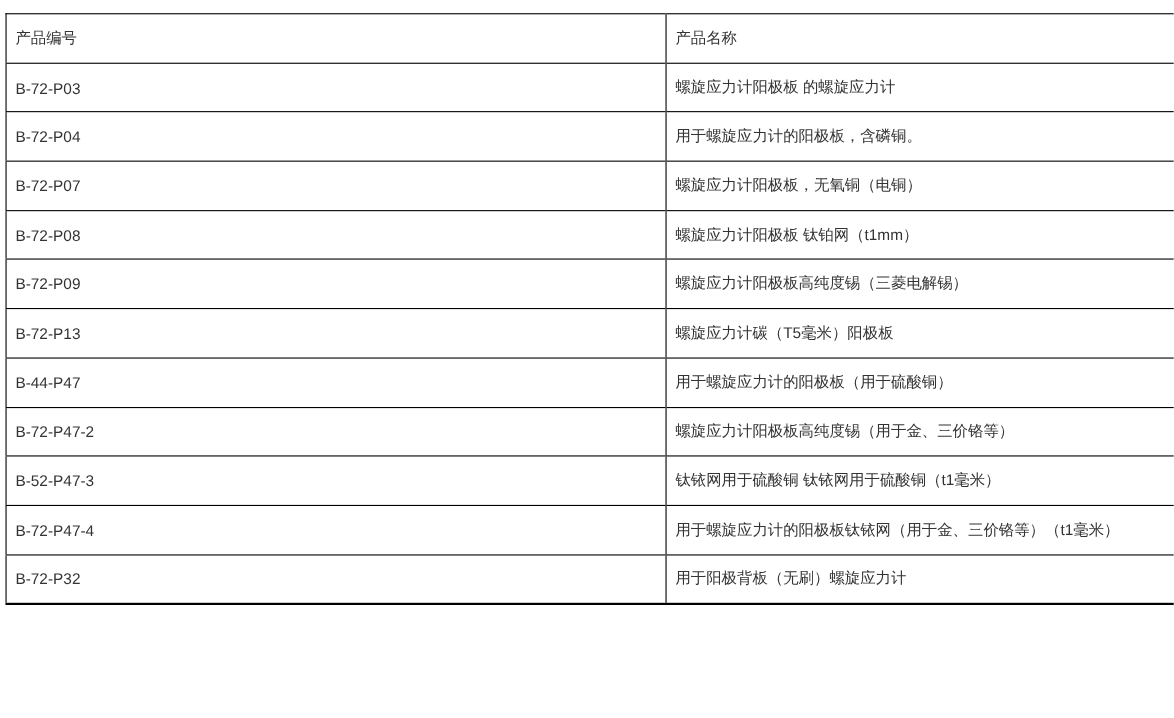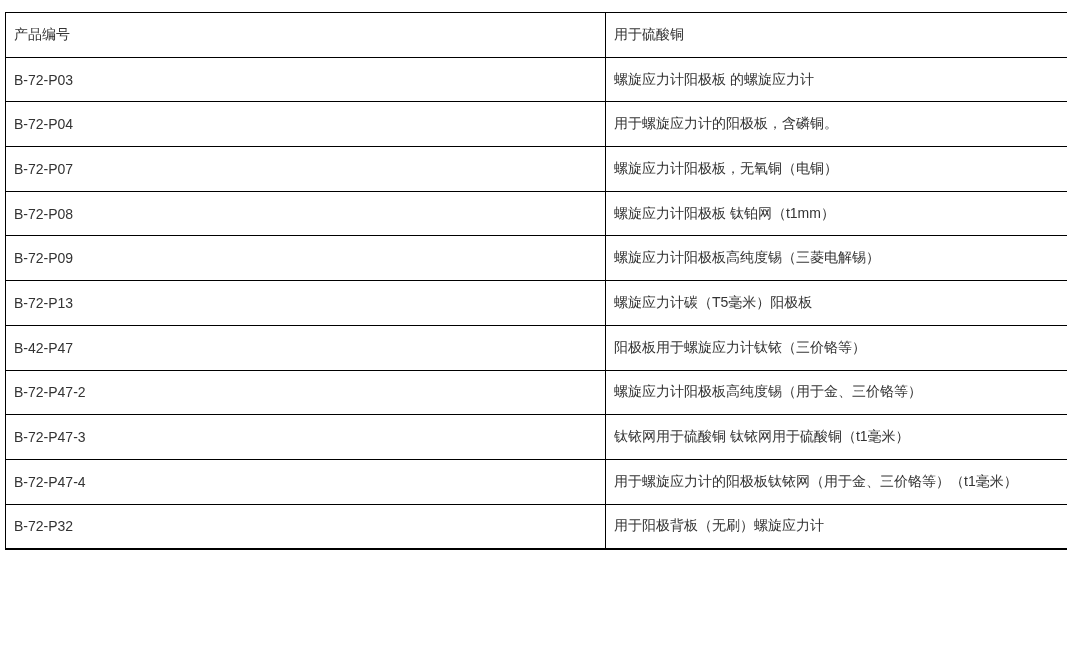--- a/index.html
+++ b/index.html
@@ -49,21 +49,21 @@
 
 <div class="table-wrap">
   <table class="products">
     <colgroup>
       <col class="col-code">
       <col class="col-name">
     </colgroup>
     <thead>
       <tr>
         <th>产品编号</th>
-        <th>用于硫酸铜</th>
+        <th>产品名称</th>
       </tr>
     </thead>
     <tbody id="table-body">
   <tr>
     <td>B-72-P03</td>
     <td>螺旋应力计阳极板 的螺旋应力计</td>
   </tr>
 
   <tr>
     <td>B-72-P04</td>
@@ -85,31 +85,31 @@
     <td>B-72-P09</td>
     <td>螺旋应力计阳极板高纯度锡（三菱电解锡）</td>
   </tr>
 
   <tr>
     <td>B-72-P13</td>
     <td>螺旋应力计碳（T5毫米）阳极板</td>
   </tr>
 
   <tr>
-    <td>B-42-P47</td>
-    <td>阳极板用于螺旋应力计钛铱（三价铬等）</td>
+    <td>B-44-P47</td>
+    <td>用于螺旋应力计的阳极板（用于硫酸铜）</td>
   </tr>
 
   <tr>
     <td>B-72-P47-2</td>
     <td>螺旋应力计阳极板高纯度锡（用于金、三价铬等）</td>
   </tr>
 
   <tr>
-    <td>B-72-P47-3</td>
+    <td>B-52-P47-3</td>
     <td>钛铱网用于硫酸铜 钛铱网用于硫酸铜（t1毫米）</td>
   </tr>
 
   <tr>
     <td>B-72-P47-4</td>
     <td>用于螺旋应力计的阳极板钛铱网（用于金、三价铬等）（t1毫米）</td>
   </tr>
 
   <tr>
     <td>B-72-P32</td>

